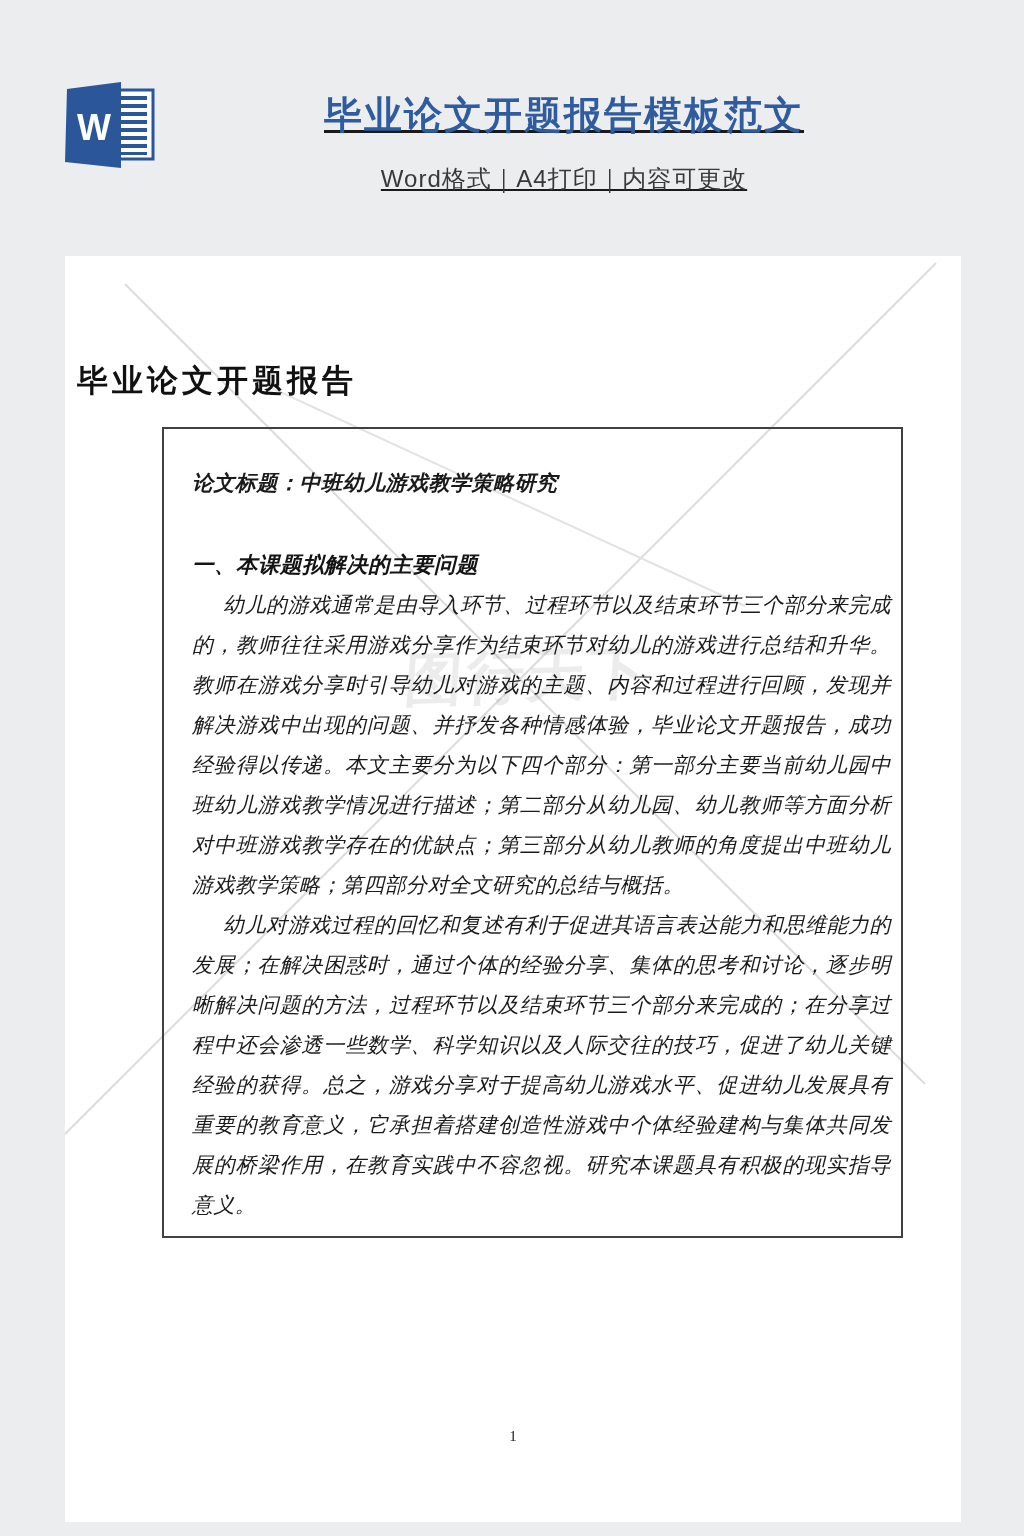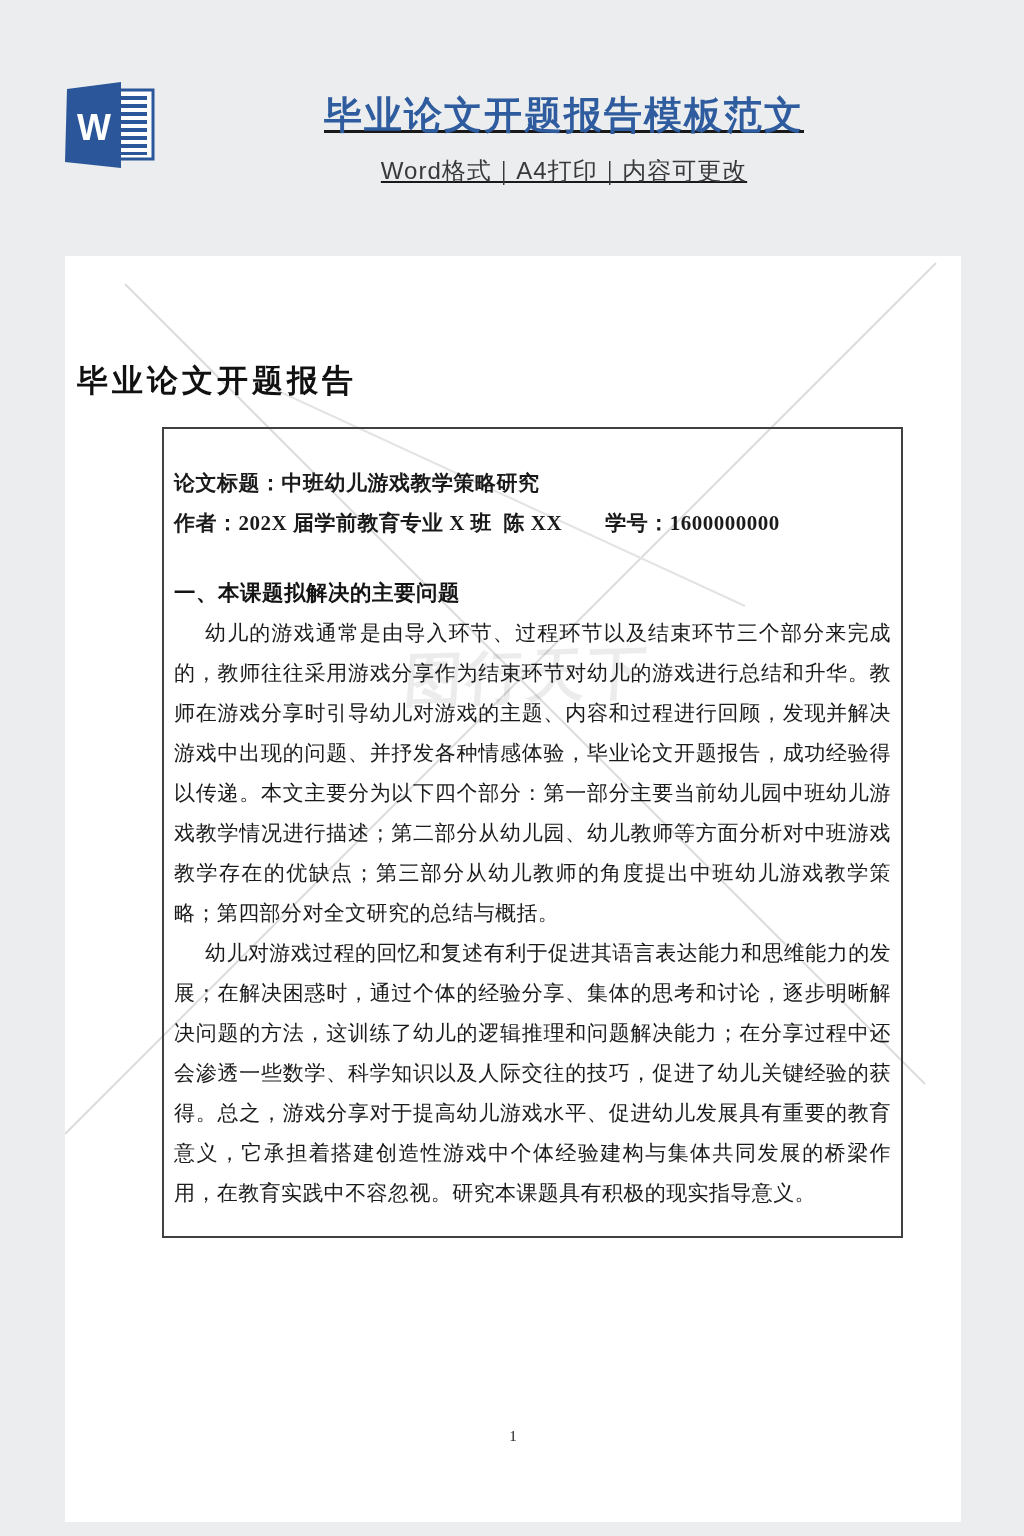--- a/index.html
+++ b/index.html
@@ -19,21 +19,21 @@
     position: absolute; left: 160px; top: 92px; width: 808px;
     text-align: center;
     font-family: "Liberation Sans", "DejaVu Sans", sans-serif;
     text-decoration: underline;
   }
   .header-title {
     font-size: 38px; font-weight: bold; color: #2e5c9e;
     letter-spacing: 2px; line-height: 46px;
   }
   .header-subtitle {
-    margin-top: 18px; font-size: 24px; color: #39393b;
+    margin-top: 26px; font-size: 24px; color: #39393b;
     letter-spacing: 1px; line-height: 30px; font-weight: 500;
   }
 
   
   .page {
     position: absolute; left: 65px; top: 256px;
     width: 896px; height: 1266px; background: #ffffff;
   }
 
   
@@ -52,30 +52,31 @@
   .doc-title {
     position: absolute; left: 0; top: 100px; width: 1019px;
     text-align: left; font-size: 31px; font-weight: 600;
     letter-spacing: 4px; line-height: 50px; color: #111; margin-left: 12px;
   }
 
   .content-box {
     position: absolute; left: 97px; top: 171px;
     width: 741px; height: 811px;
     border: 2px solid #414141;
-    padding: 34px 10px 5px 10px;
+    padding: 34px 10px 5px 28px;
     overflow: hidden;
     background: transparent;
+    font-style: italic;
   }
   .meta-line {
     font-size: 21px; font-weight: bold; line-height: 40px;
     letter-spacing: 0.5px; white-space: pre-wrap;
   }
   .sec-heading {
-    margin-top: 30px;
+    margin-top: 42px;
     font-family: "Liberation Sans", "DejaVu Sans", sans-serif;
     font-size: 21.5px; font-weight: bold; line-height: 40px;
     letter-spacing: 0.5px; color: #141414;
   }
   .sec-body {
     font-size: 21px; line-height: 40px; letter-spacing: 0.4px;
     text-align: justify; text-indent: 31px; color: #1b1b1b;
   }
 
   .page-number {
@@ -118,23 +119,22 @@
     <line x1="0" y1="878" x2="871" y2="7" stroke="#dcdcdc" stroke-width="2"></line>
     <line x1="187" y1="123" x2="680" y2="350" stroke="#e3e3e3" stroke-width="2"></line>
   </svg>
 
   <div class="wm-text">图行天下</div>
 
   <div class="doc-title">毕业论文开题报告</div>
 
   <div class="content-box">
     <p class="meta-line">论文标题：中班幼儿游戏教学策略研究</p>
-    <p class="meta-line">作者：202X 届学前教育专业 X 班  陈 XX　　学号：1600000000</p>
 
     <h3 class="sec-heading">一、本课题拟解决的主要问题</h3>
     <p class="sec-body">幼儿的游戏通常是由导入环节、过程环节以及结束环节三个部分来完成的，教师往往采用游戏分享作为结束环节对幼儿的游戏进行总结和升华。教师在游戏分享时引导幼儿对游戏的主题、内容和过程进行回顾，发现并解决游戏中出现的问题、并抒发各种情感体验，毕业论文开题报告，成功经验得以传递。本文主要分为以下四个部分：第一部分主要当前幼儿园中班幼儿游戏教学情况进行描述；第二部分从幼儿园、幼儿教师等方面分析对中班游戏教学存在的优缺点；第三部分从幼儿教师的角度提出中班幼儿游戏教学策略；第四部分对全文研究的总结与概括。</p>
 
-    <p class="sec-body">幼儿对游戏过程的回忆和复述有利于促进其语言表达能力和思维能力的发展；在解决困惑时，通过个体的经验分享、集体的思考和讨论，逐步明晰解决问题的方法，这训练了幼儿的逻辑推理和问题解决能力；在分享过程中还会渗透一些数学、科学知识以及人际交往的技巧，促进了幼儿关键经验的获得。总之，游戏分享对于提高幼儿游戏水平、促进幼儿发展具有重要的教育意义，它承担着搭建创造性游戏中个体经验建构与集体共同发展的桥梁作用，在教育实践中不容忽视。研究本课题具有积极的现实指导意义。</p>
+    <p class="sec-body">幼儿对游戏过程的回忆和复述有利于促进其语言表达能力和思维能力的发展；在解决困惑时，通过个体的经验分享、集体的思考和讨论，逐步明晰解决问题的方法，过程环节以及结束环节三个部分来完成的；在分享过程中还会渗透一些数学、科学知识以及人际交往的技巧，促进了幼儿关键经验的获得。总之，游戏分享对于提高幼儿游戏水平、促进幼儿发展具有重要的教育意义，它承担着搭建创造性游戏中个体经验建构与集体共同发展的桥梁作用，在教育实践中不容忽视。研究本课题具有积极的现实指导意义。</p>
 
   </div>
 
   <div class="page-number">1</div>
 </div>
 
 </body></html>

